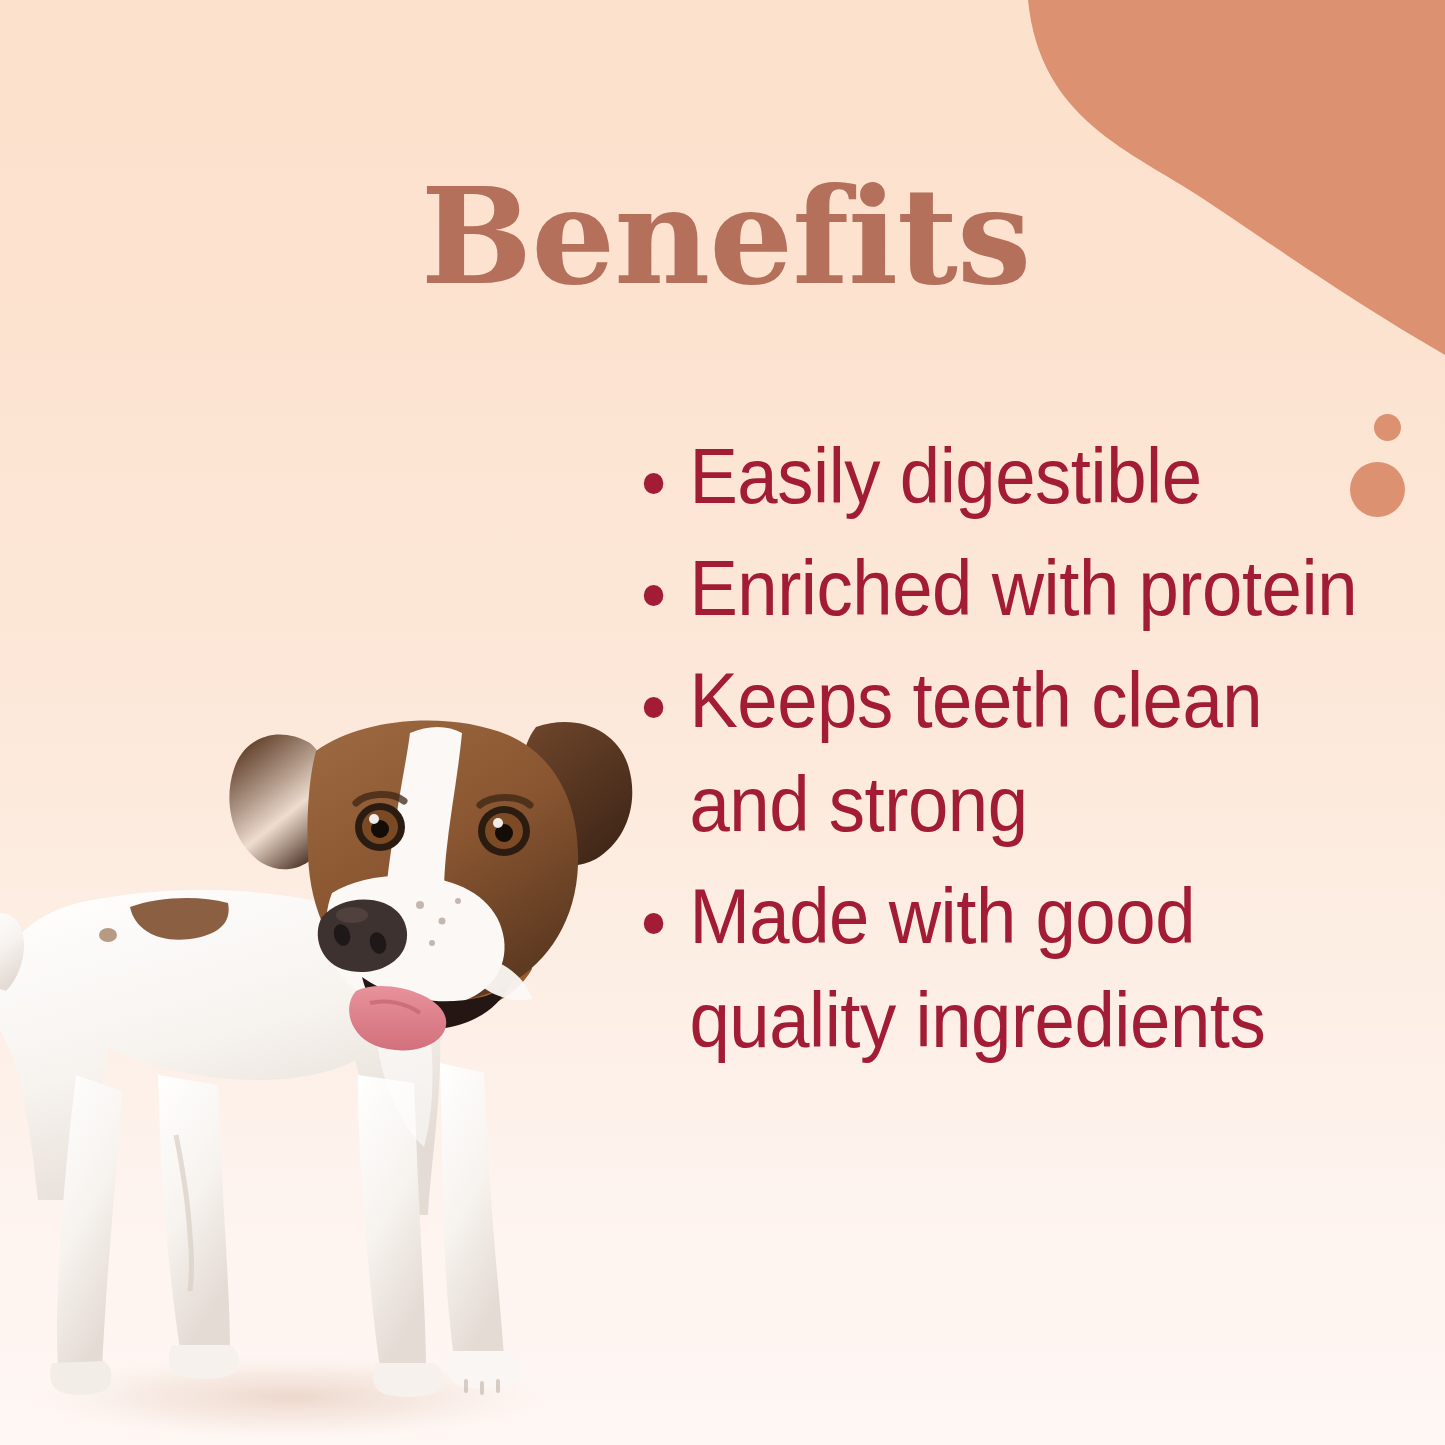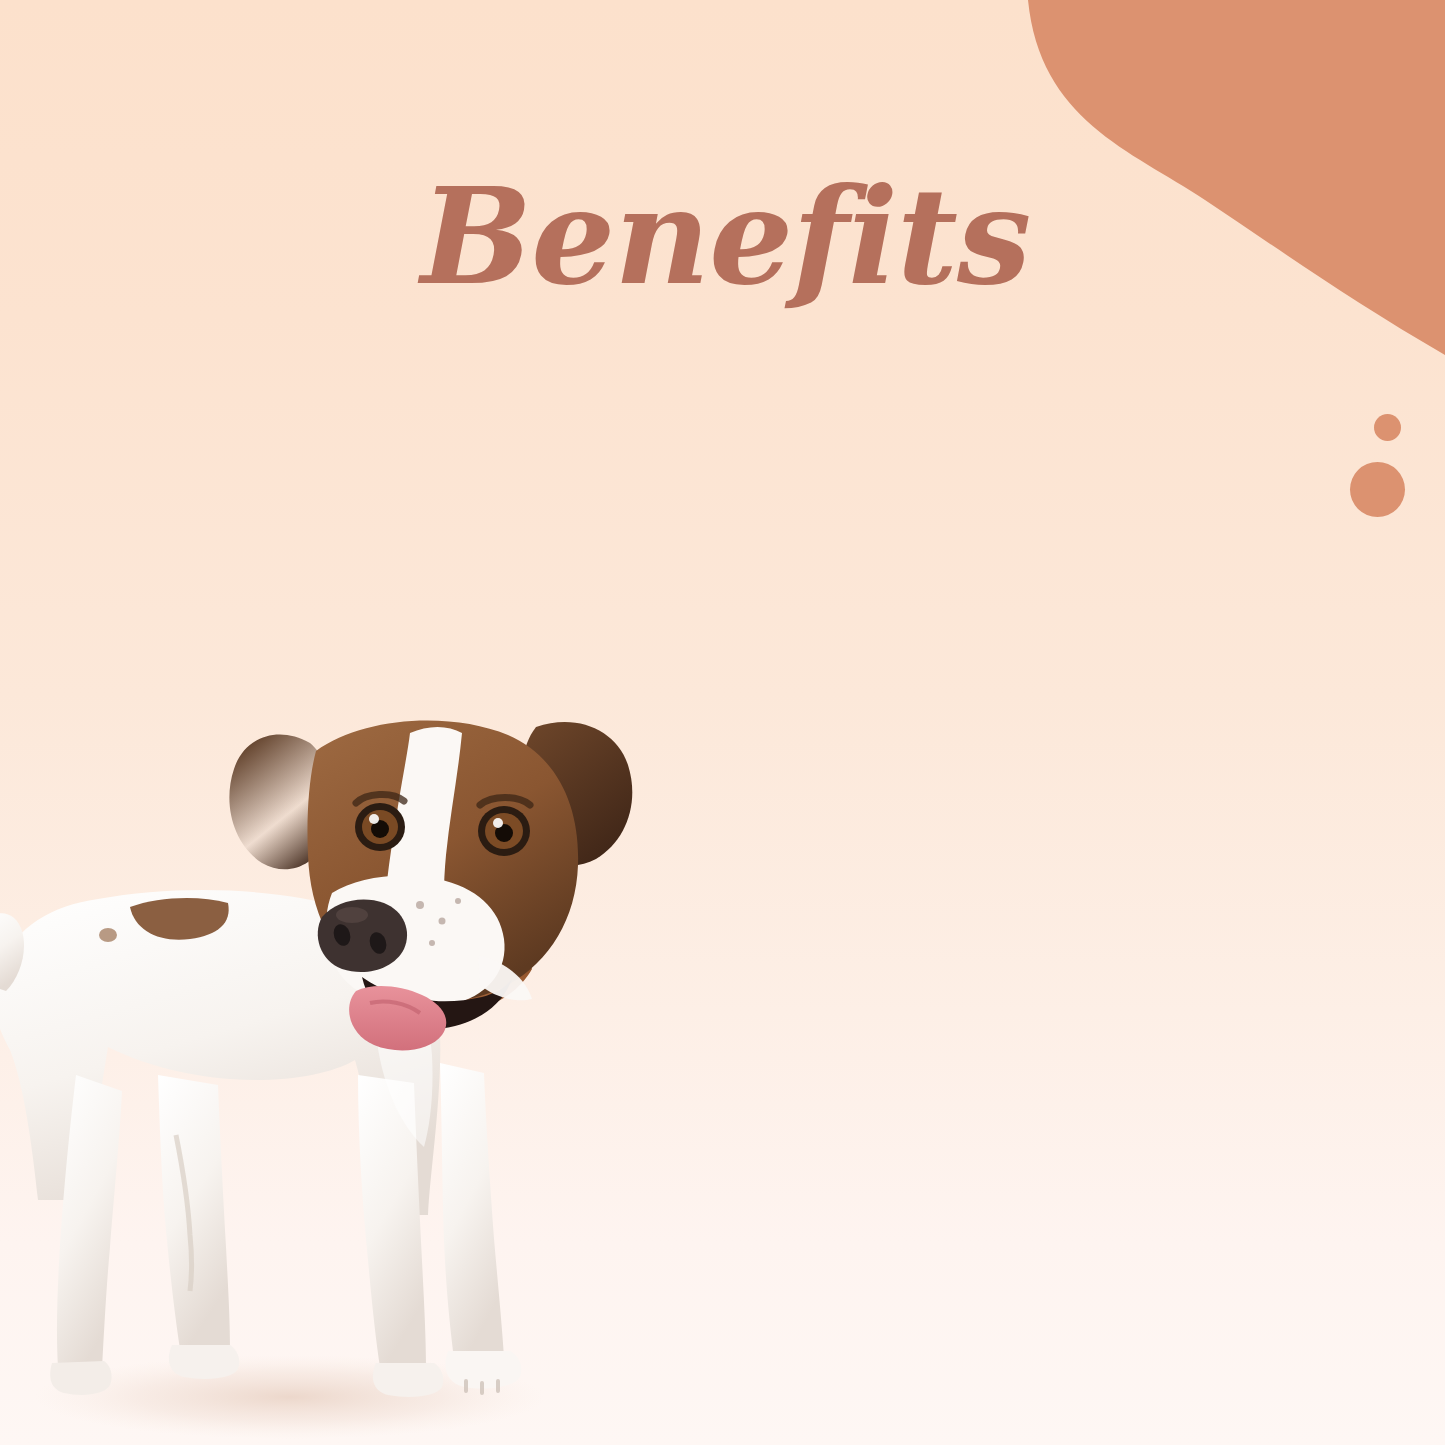--- a/index.html
+++ b/index.html
@@ -47,21 +47,20 @@
     left:0; right:0;
     top:168px;
     text-align:center;
     font-family:"DejaVu Serif", serif;
     font-weight:700;
     font-size:132px;
     line-height:1.05;
     color:#B5705C;
     letter-spacing:-1px;
     padding-left:6px;
-    font-style:italic;
   }
 
   
   .benefits {
     position:absolute;
     left:628px;
     top:424px;
     width:790px;
     list-style:none;
   }
@@ -109,20 +108,26 @@
              C 40 120, 130 150, 205 200
              C 280 250, 350 300, 445 355
              L 445 0 Z" fill="#DC9270"></path>
   </svg>
 
   <div class="dot dot-small"></div>
   <div class="dot dot-large"></div>
 
   <h1 class="title">Benefits</h1>
 
+  <ul class="benefits">
+    <li class="benefit-item">Easily digestible</li>
+    <li class="benefit-item">Enriched with protein</li>
+    <li class="benefit-item">Keeps teeth clean and strong</li>
+    <li class="benefit-item">Made with good quality ingredients</li>
+  </ul>
 
   <div class="dog-wrap">
     <svg viewBox="0 0 680 790" width="680" height="790" aria-hidden="true">
       <defs>
         <radialGradient id="shadowGrad" cx="50%" cy="50%" r="50%">
           <stop offset="0%" stop-color="#E6CDBE" stop-opacity="0.75"></stop>
           <stop offset="60%" stop-color="#EDD8CC" stop-opacity="0.35"></stop>
           <stop offset="100%" stop-color="#F6E7DC" stop-opacity="0"></stop>
         </radialGradient>
         <linearGradient id="bodyWhite" x1="0" y1="0" x2="0.4" y2="1">

